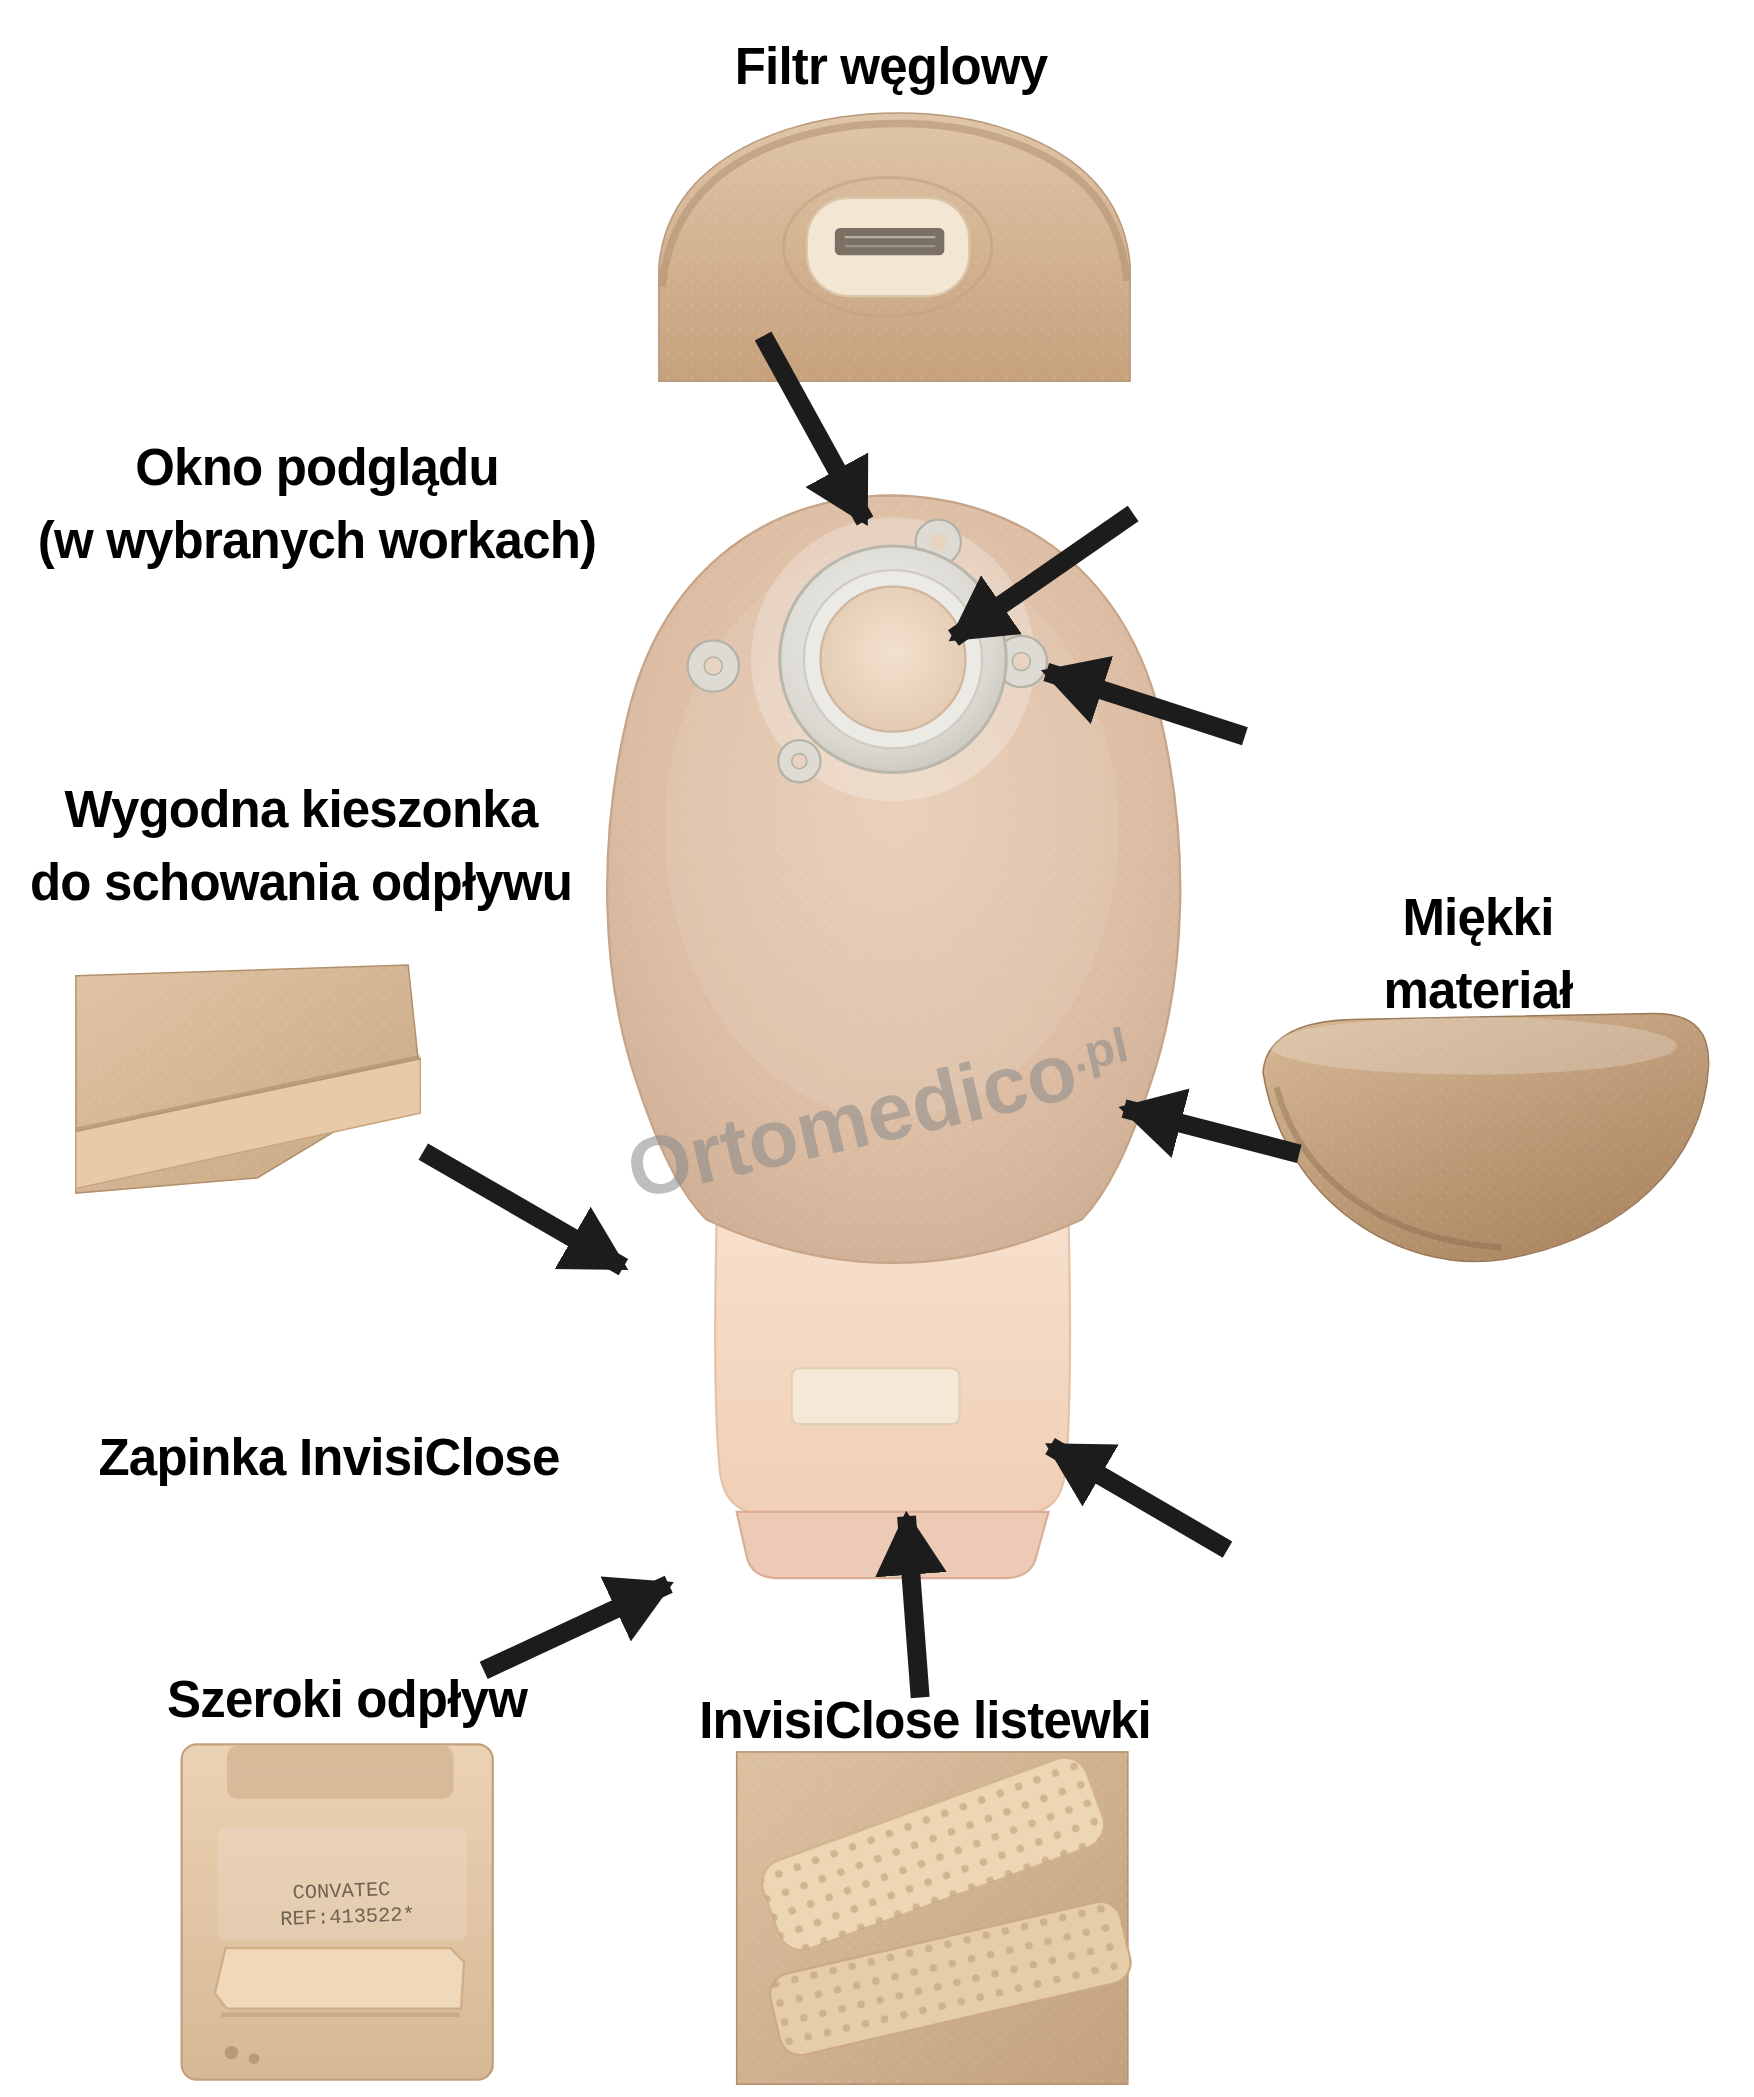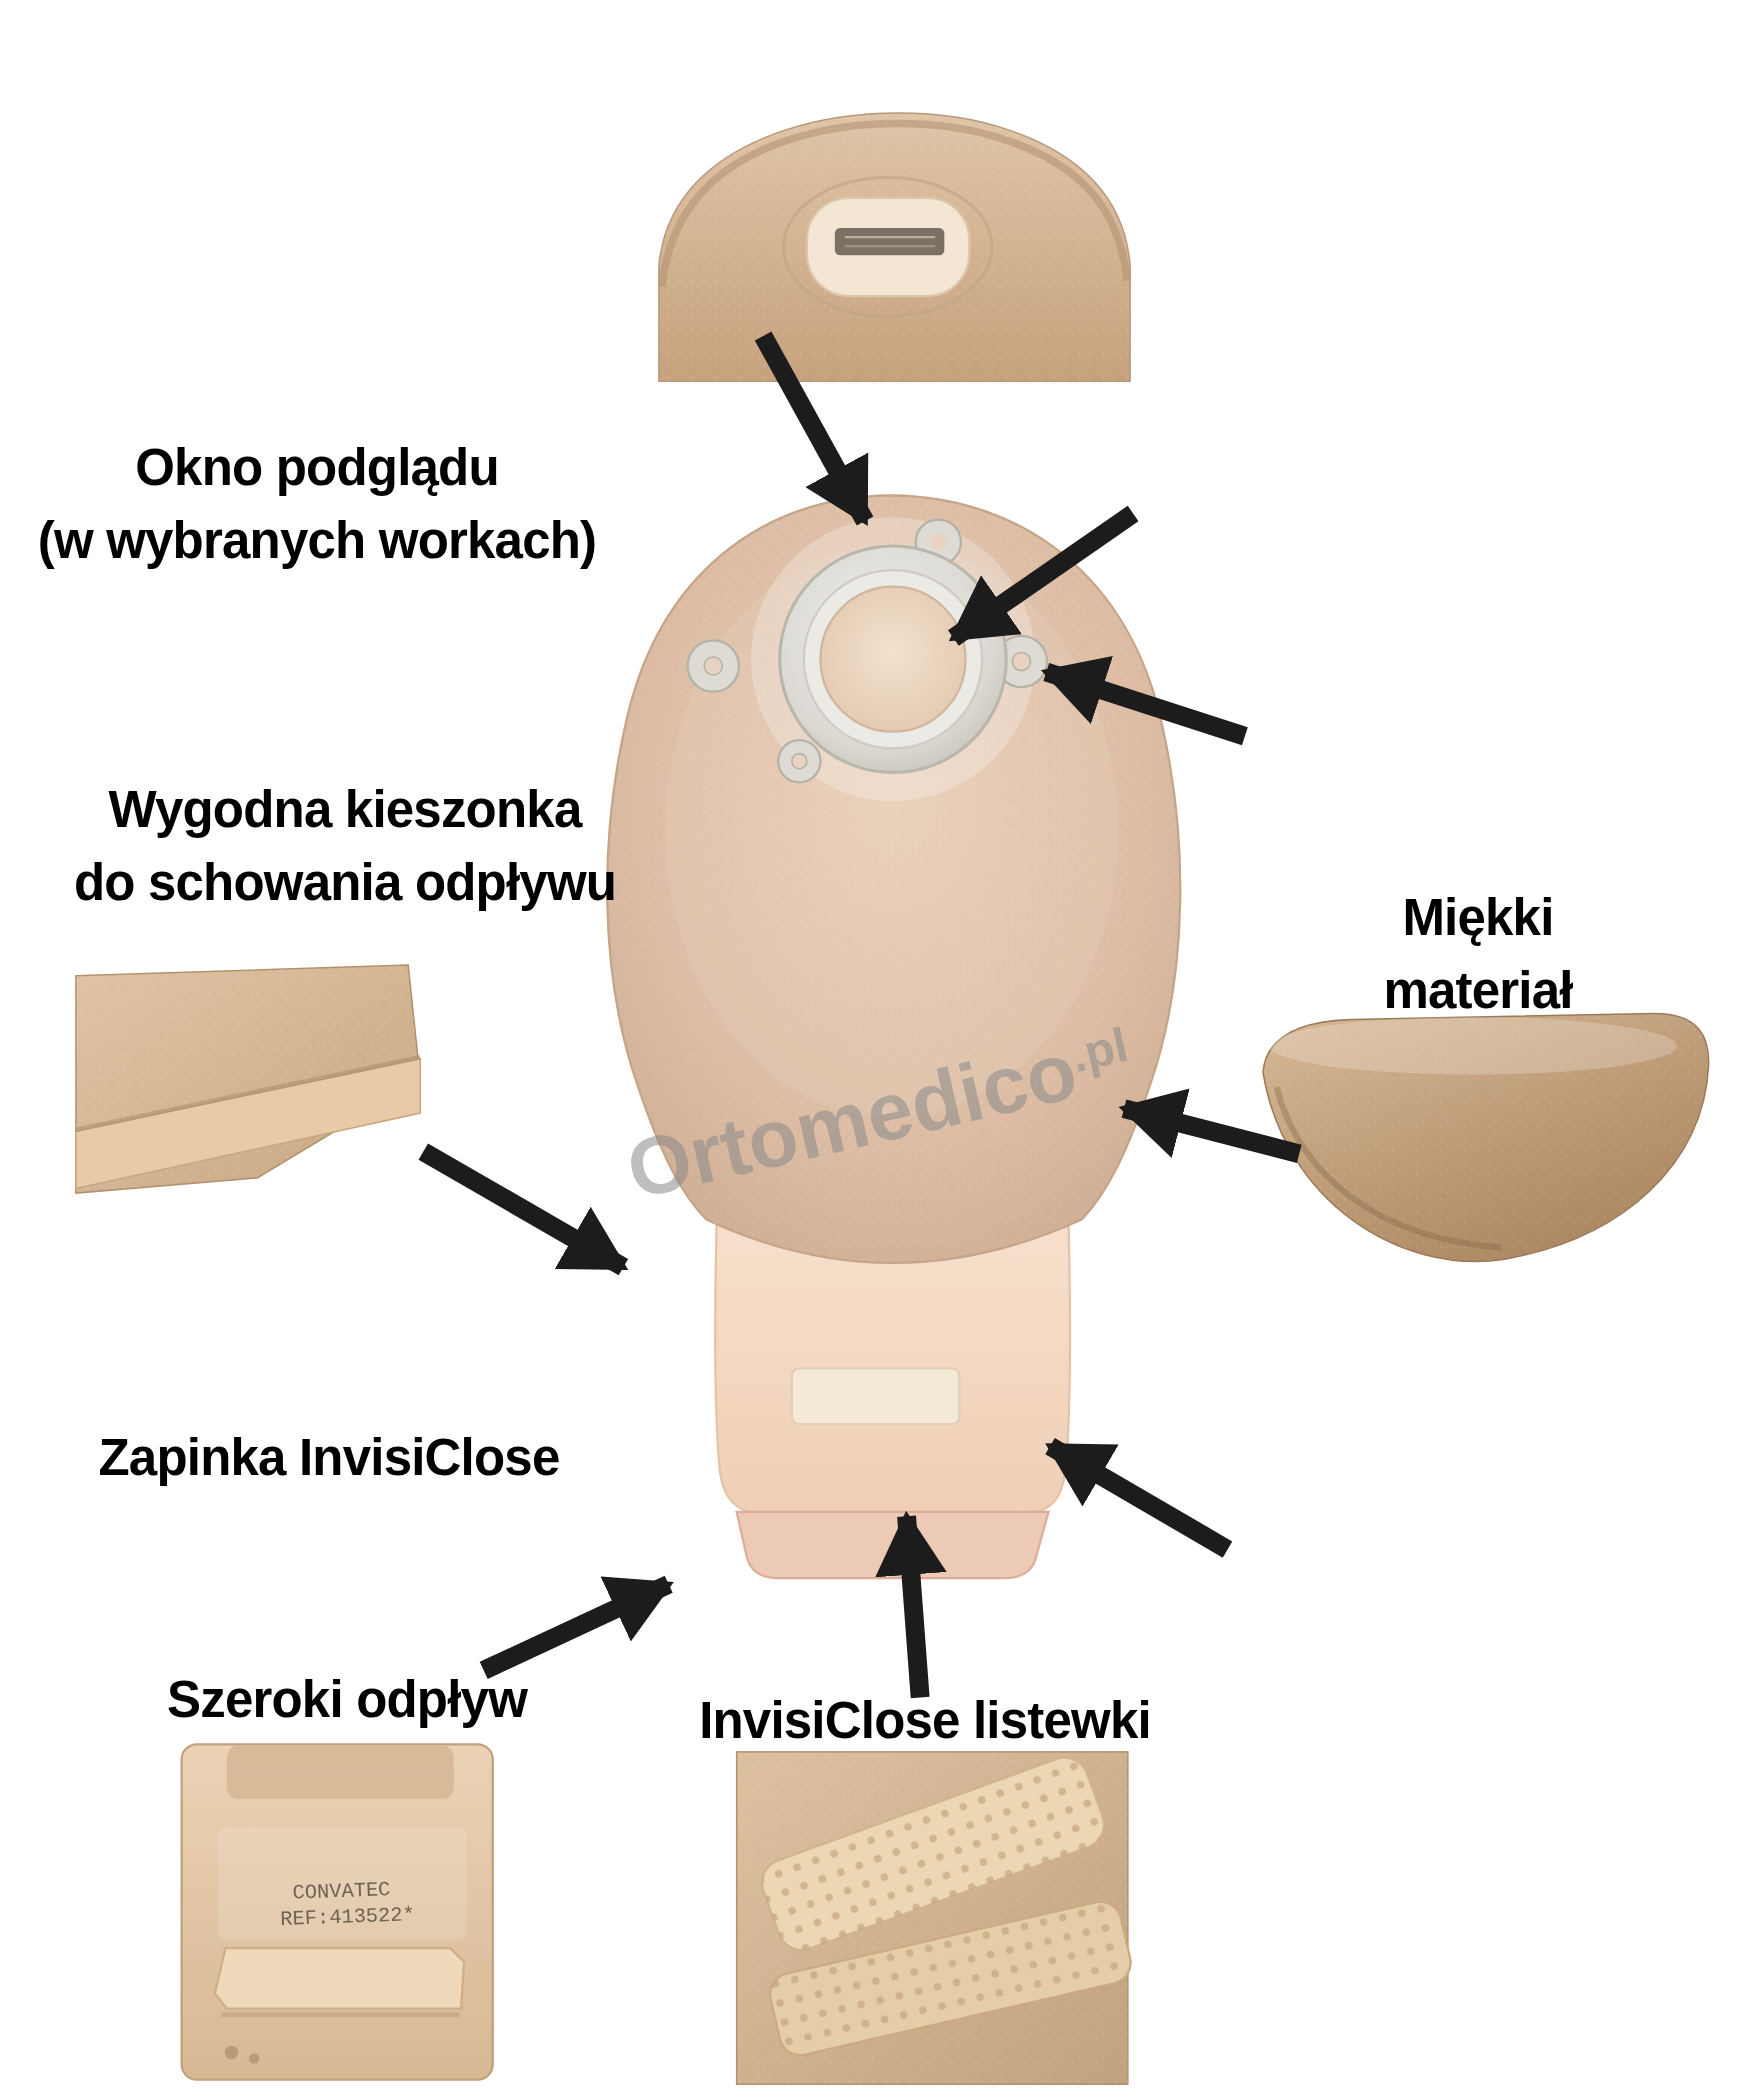--- a/index.html
+++ b/index.html
@@ -174,27 +174,28 @@
     <path d="M 1500 680 L 1262 845" fill="none" stroke="#1c1c1c" stroke-width="25" marker-end="url(#ah)"></path>
     <path d="M 1648 975 L 1385 890" fill="none" stroke="#1c1c1c" stroke-width="25" marker-end="url(#ah)"></path>
     <path d="M 1720 1528 L 1488 1468" fill="none" stroke="#1c1c1c" stroke-width="25" marker-end="url(#ah)"></path>
     <path d="M 560 1525 L 825 1678" fill="none" stroke="#1c1c1c" stroke-width="25" marker-end="url(#ah)"></path>
     <path d="M 640 2212 L 885 2098" fill="none" stroke="#1c1c1c" stroke-width="25" marker-end="url(#ah)"></path>
     <path d="M 1218 2248 L 1200 2008" fill="none" stroke="#1c1c1c" stroke-width="25" marker-end="url(#ah)"></path>
     <path d="M 1625 2052 L 1390 1915" fill="none" stroke="#1c1c1c" stroke-width="25" marker-end="url(#ah)"></path>
   </g>
 </svg>
 
+<div class="label" style="left:891px;top:30px;">Filtr węglowy</div>
 
 <div class="label" style="left:317px;top:431px;">Okno podglądu
 (w wybranych workach)</div>
 
 
 
-<div class="label" style="left:301px;top:773px;margin-left:44px;">Wygodna kieszonka
+<div class="label" style="left:301px;top:773px;">Wygodna kieszonka
 do schowania odpływu</div>
 
 <div class="label" style="left:1478px;top:881px;">Miękki materiał</div>
 
 <div class="label" style="left:329px;top:1421px;">Zapinka InvisiClose</div>
 
 
 <div class="label" style="left:347px;top:1663px;">Szeroki odpływ</div>
 
 <div class="label" style="left:925px;top:1684px;">InvisiClose listewki</div>

